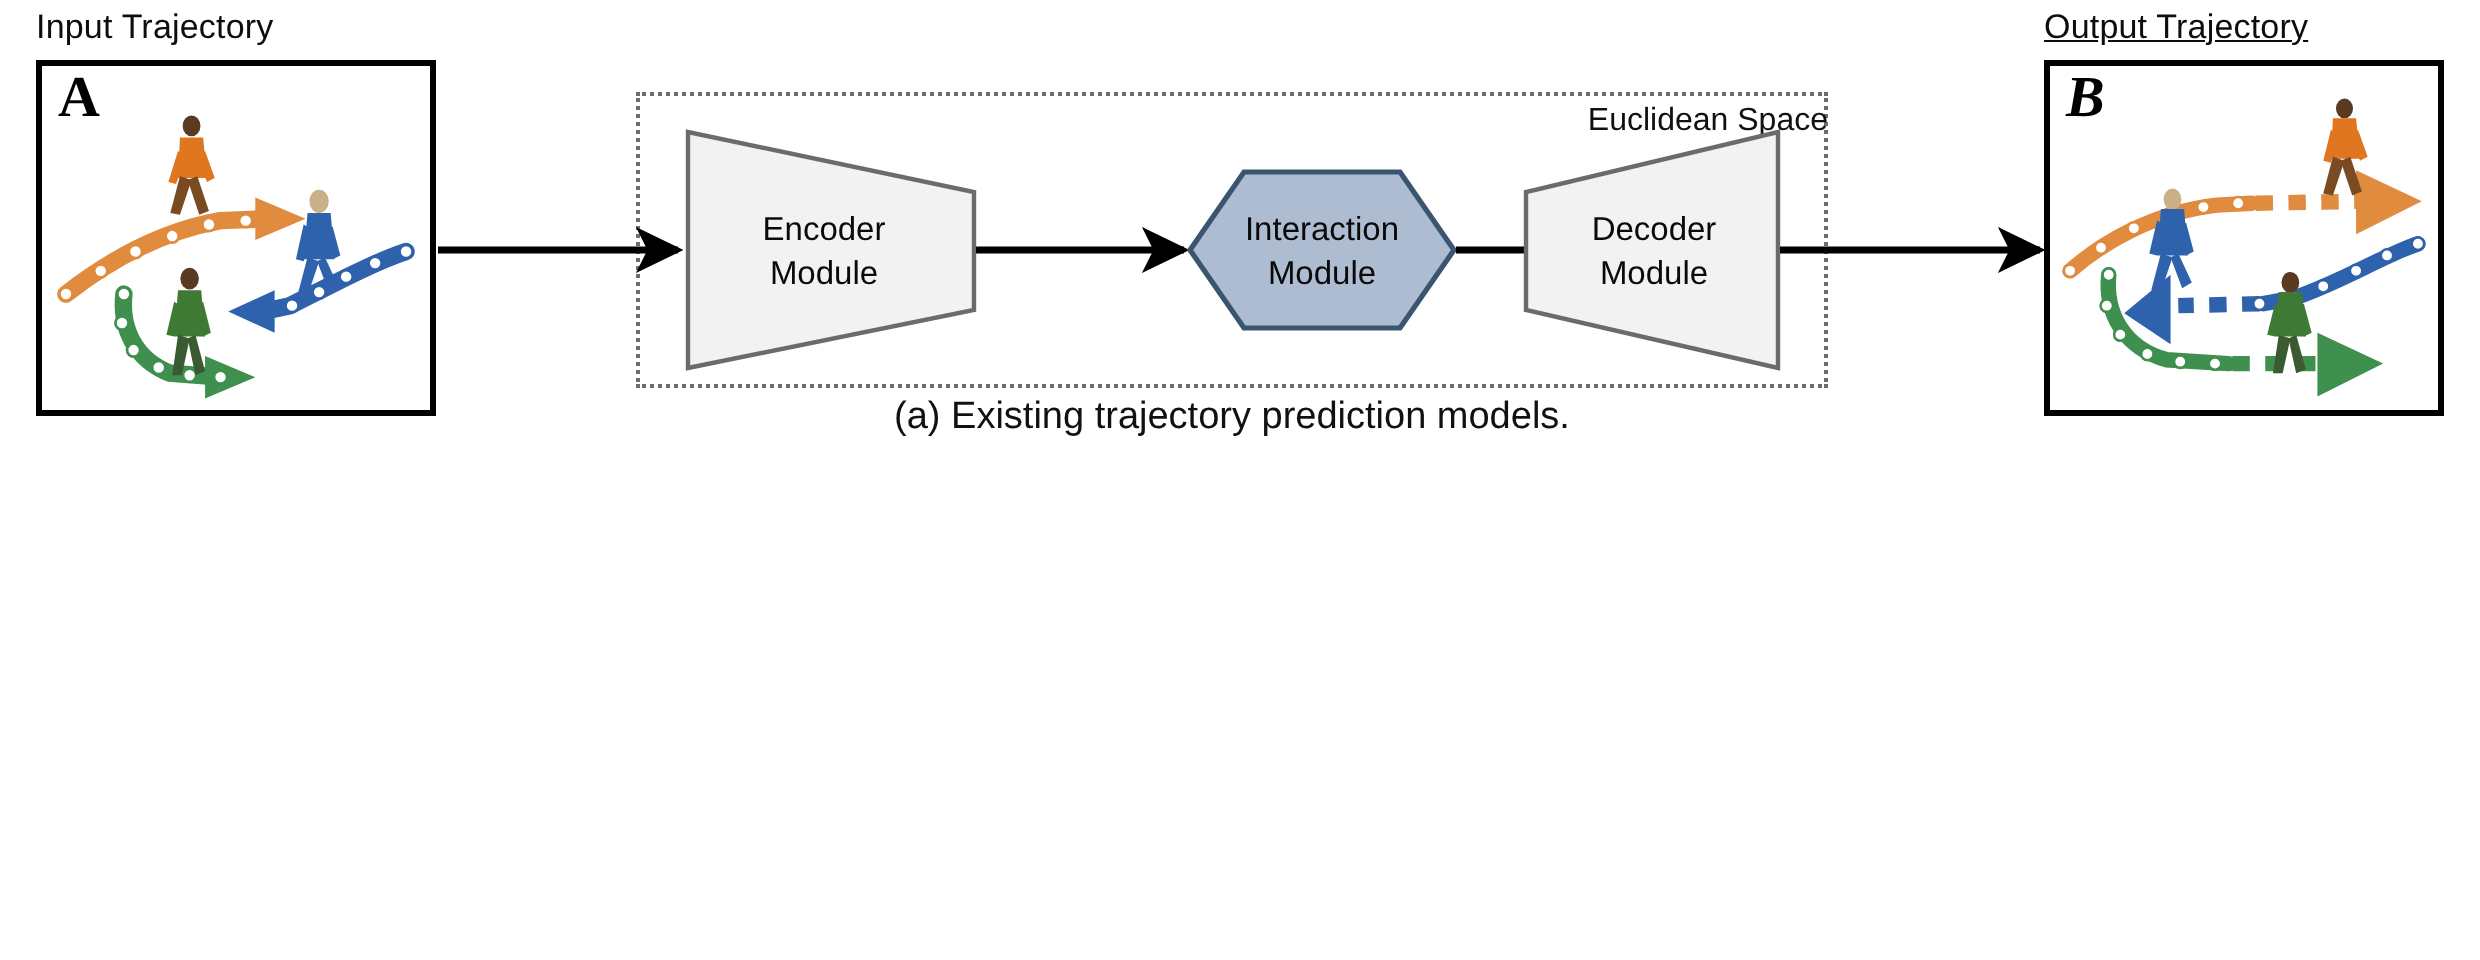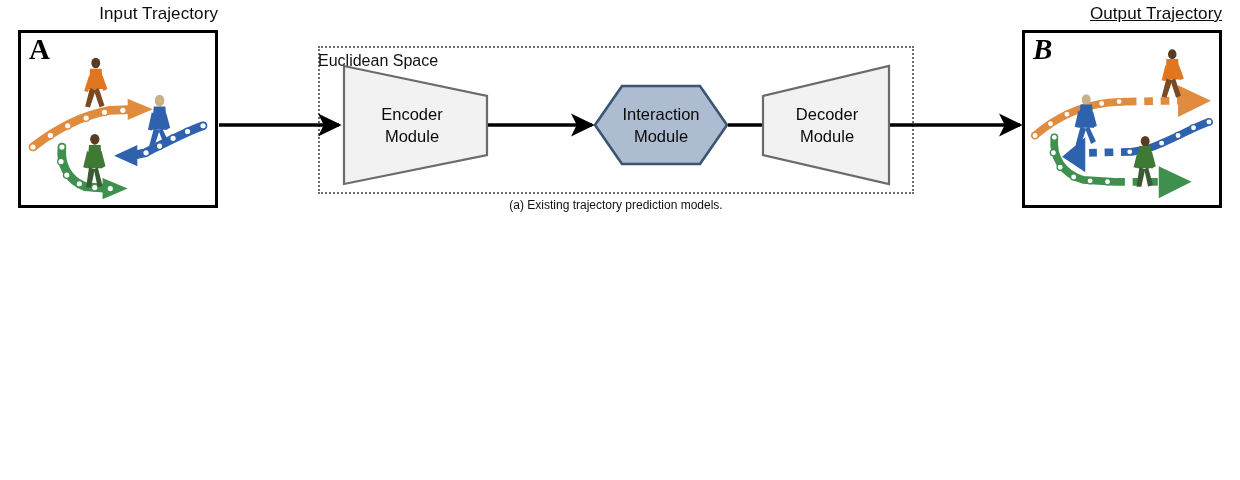--- a/index.html
+++ b/index.html
@@ -21,21 +21,21 @@
     width: 1240px;
     height: 480px;
   }
 
   
   .panel-caption {
     position: absolute;
     font-family: "Liberation Sans", sans-serif;
     font-size: 17px;
     color: #0d0d0d;
-    text-align: right;
+    text-align: left;
     white-space: nowrap;
     letter-spacing: 0.1px;
   }
   #input-caption { left: 18px; top: 4px; width: 200px; }
   #output-caption { left: 1022px; top: 4px; width: 200px; text-decoration: underline; }
 
   
   .traj-panel {
     position: absolute;
     border: 3px solid #000000;
@@ -75,21 +75,21 @@
     height: 148px;
     border: 2px dotted #6e6e6e;
     box-sizing: border-box;
     background: transparent;
   }
   #euclidean-label {
     position: absolute;
     left: 318px;
     top: 52px;
     width: 596px;
-    text-align: left;
+    text-align: right;
     font-size: 16px;
     color: #111111;
     white-space: nowrap;
   }
 
   
   #pipeline-svg {
     position: absolute;
     left: 0;
     top: 0;
@@ -106,21 +106,21 @@
     text-anchor: middle;
   }
 
   
   #figure-caption {
     position: absolute;
     left: 318px;
     top: 198px;
     width: 596px;
     text-align: center;
-    font-size: 12px;
+    font-size: 19px;
     color: #111111;
     white-space: nowrap;
   }
 </style>
 </head>
 <body>
 
 <div class="figure-root">
 
   <div class="panel-caption" id="input-caption">Input Trajectory</div>

